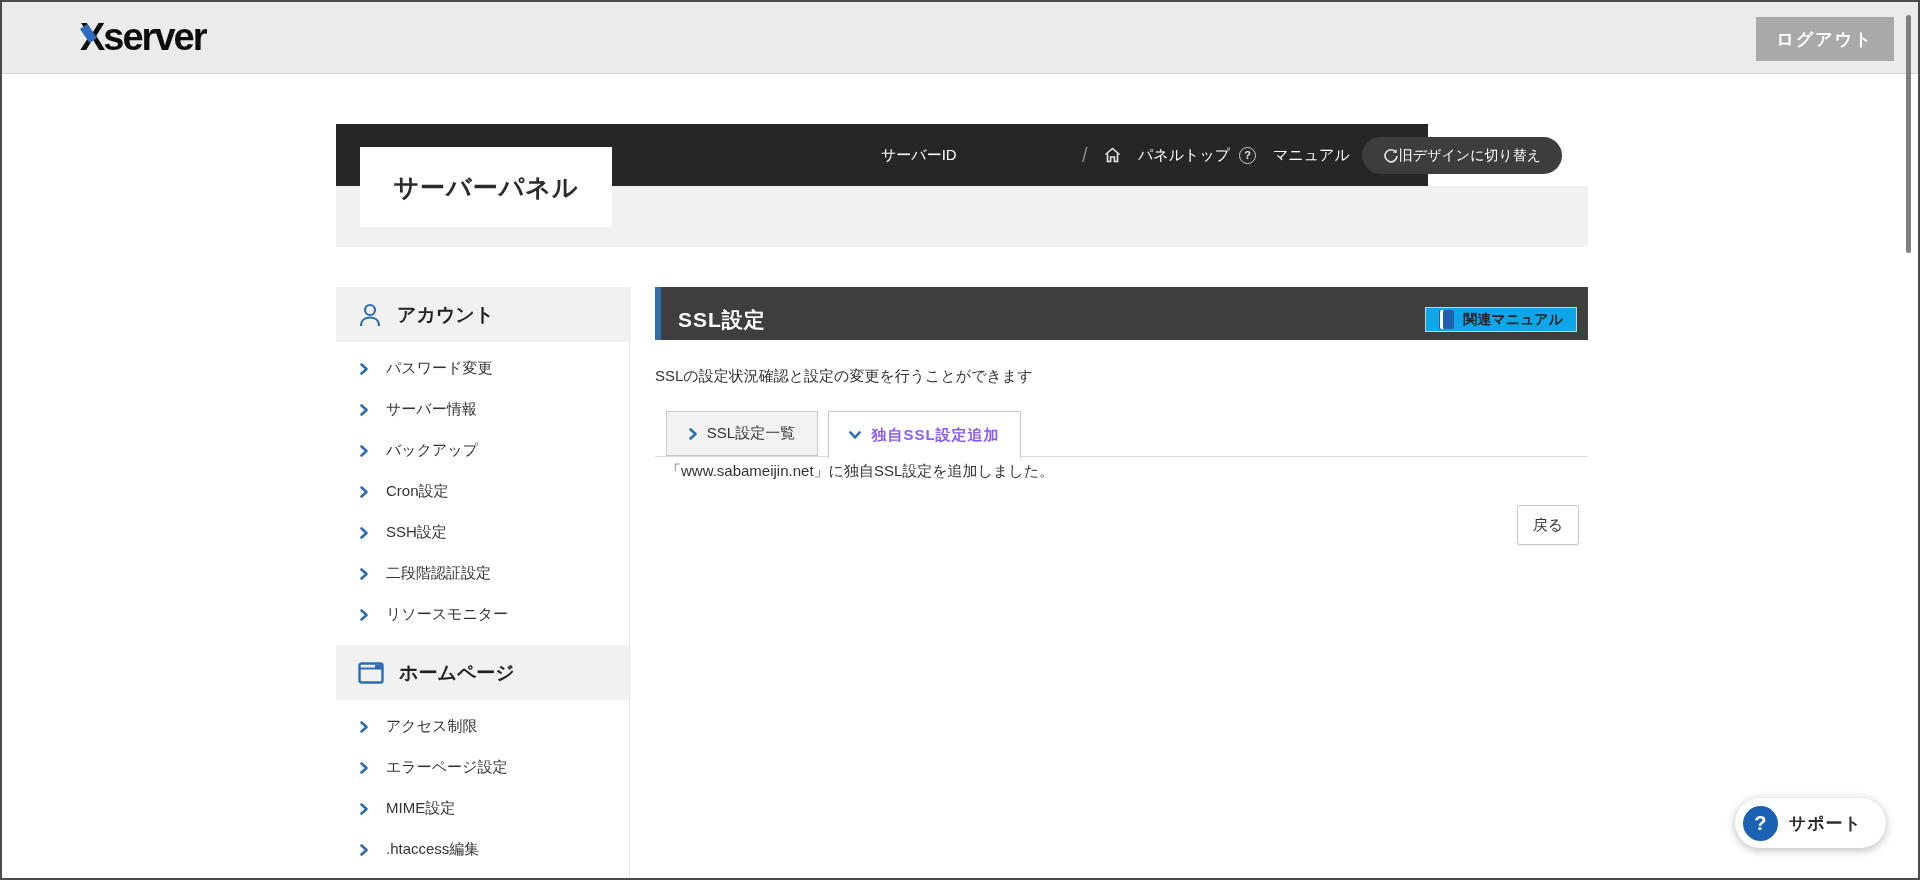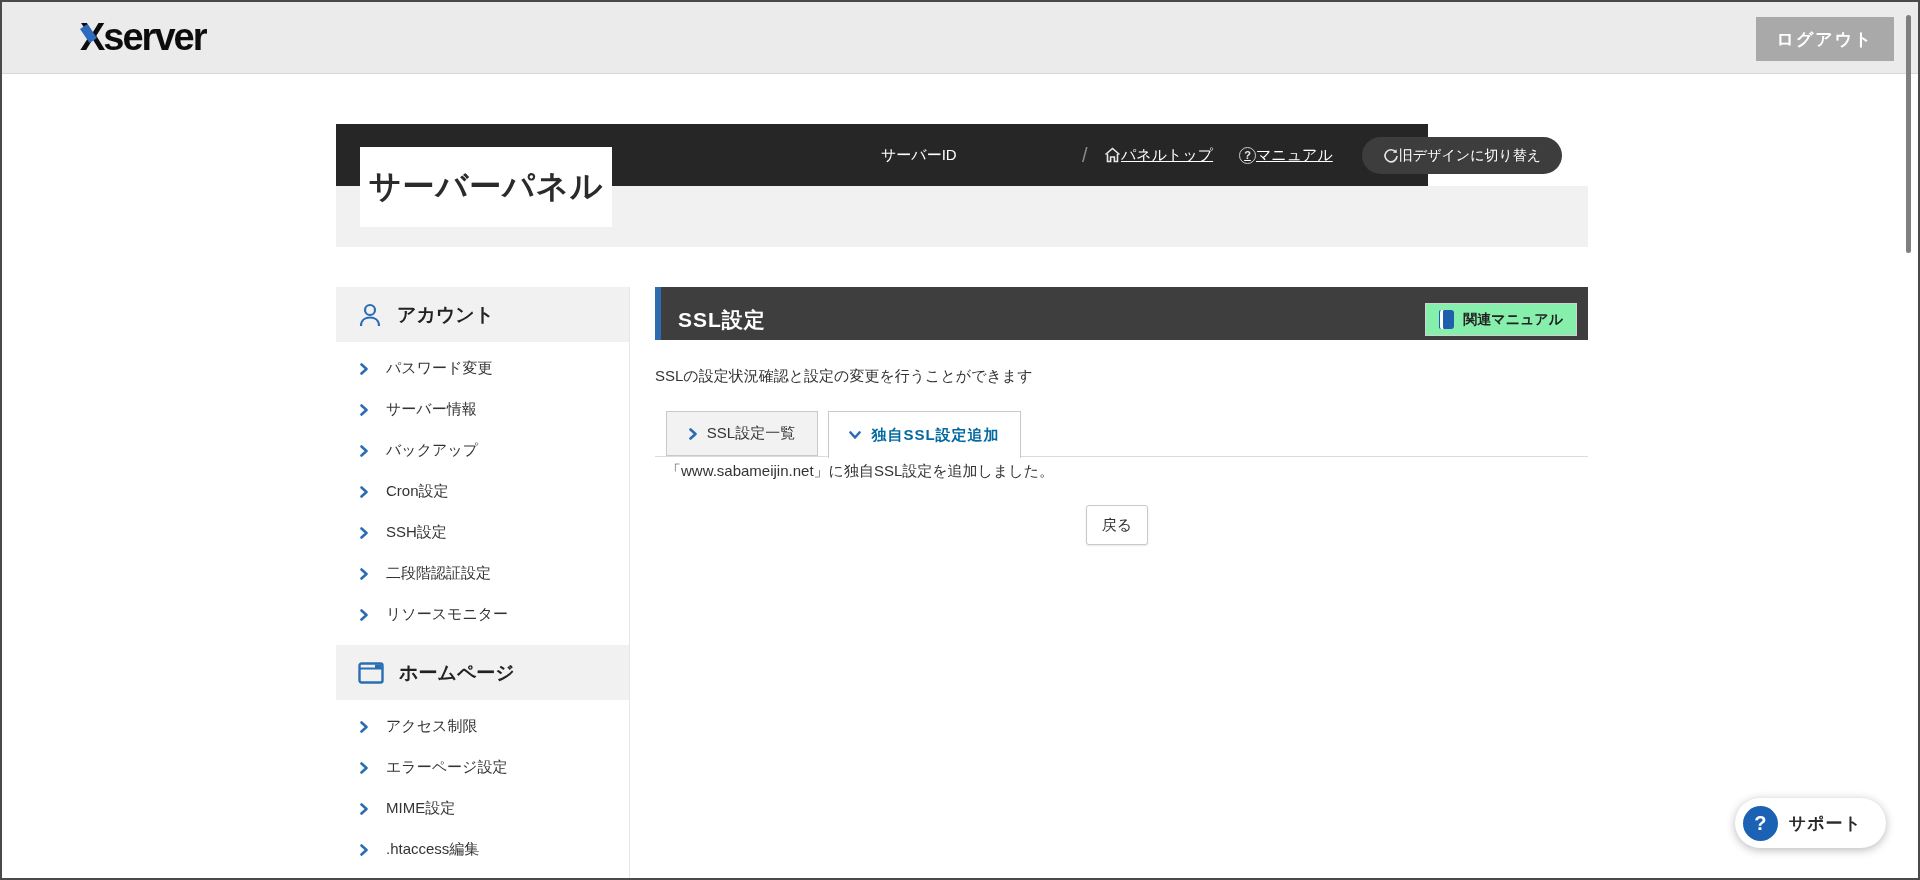--- a/index.html
+++ b/index.html
@@ -41,26 +41,26 @@
 
   .dark-header {
     position:absolute; left:0; top:122px; width:1092px; height:62px;
     background:#262626;
   }
   .brand-box {
     position:absolute; left:24px; top:23px; width:252px; height:80px;
     background:#ffffff; display:flex; align-items:center; justify-content:center;
     z-index:3;
   }
-  .brand-box span { font-size:32px; font-weight:bold; color:#2b2b2b; letter-spacing:1px; }
+  .brand-box span { font-size:25px; font-weight:bold; color:#2b2b2b; letter-spacing:1px; }
 
   .hnav { position:absolute; top:0; height:62px; display:flex; align-items:center; color:#fff; }
   .hnav-serverid { left:545px; font-size:15px; }
   .hnav-sep { left:746px; color:#8a8a8a; font-size:20px; font-weight:300; }
-  .hnav-link { gap:0; cursor:pointer; font-size:15px;text-decoration:underline; }
+  .hnav-link { gap:17px; cursor:pointer; font-size:15px; }
   .hnav-paneltop { left:768px; }
   .hnav-manual { left:903px; }
   .pill-btn {
     position:absolute; left:1026px; top:13px; height:37px; width:200px;
     background:#3d3d3d; border-radius:19px; color:#fff; font-size:14px;
     display:flex; align-items:center; justify-content:center; gap:0; cursor:pointer;
   }
   .qcircle {
     width:17px; height:17px; border:1.5px solid #cfcfcf; border-radius:50%;
     color:#e8e8e8; font-size:11px; font-weight:bold;
@@ -88,21 +88,21 @@
 
   
   .main { position:absolute; left:319px; top:285px; width:933px; }
   .title-bar {
     height:53px; background:#3e3e3e; border-left:6px solid #2e6cb0;
     display:flex; align-items:center; justify-content:space-between;
     padding:12px 11px 0 17px;
   }
   .title-bar .ptitle { color:#fff; font-size:21px; font-weight:bold; letter-spacing:1px; }
   .manual-btn {
-    height:33px; background:#86efac; border:1px solid #d0d0d0; cursor:pointer;
+    height:25px; background:#0ea5e9; border:1px solid #d0d0d0; cursor:pointer;
     display:flex; align-items:center; gap:9px; padding:0 13px;
   }
   .manual-btn .mlabel { font-size:14px; font-weight:bold; color:#222; }
   .book-icon {
     width:15px; height:19px; background:#1f5fae; border-radius:2px 3px 3px 2px;
     box-shadow:inset 3px 0 0 #ffffff, inset 4px 0 0 #1f5fae;
     border-left:1px solid #1f5fae;
   }
   .description { margin-top:27px; font-size:15px; color:#333; }
 
@@ -113,24 +113,24 @@
   }
   .tab-inactive {
     left:11px; width:152px; height:45px;
     background:#f2f2f2; border:1px solid #c9c9c9;
   }
   .tab-inactive .tlabel { font-size:15px; color:#333; }
   .tab-active {
     left:173px; width:193px; height:47px;
     background:#fff; border:1px solid #c9c9c9; border-bottom:none; z-index:2;
   }
-  .tab-active .tlabel { font-size:15px; font-weight:bold; color:#0369a1; letter-spacing:1px; }
+  .tab-active .tlabel { font-size:15px; font-weight:bold; color:#8b5cf6; letter-spacing:1px; }
 
   .message { margin-top:5px; padding-left:11px; font-size:15px; color:#333; }
-  .back-row { margin-top:24px; display:flex; justify-content:center; padding-right:9px; }
+  .back-row { margin-top:24px; display:flex; justify-content:flex-end; padding-right:9px; }
   .back-btn {
     width:62px; height:40px; background:#fff; border:1px solid #c9c9c9; border-radius:3px;
     font-size:15px; color:#333; cursor:pointer; box-shadow:0 1px 2px rgba(0,0,0,0.10);
     display:flex; align-items:center; justify-content:center;
     font-family:inherit;
   }
 
   
   .support-fab {
     position:absolute; right:32px; bottom:30px; height:50px; border-radius:25px;

